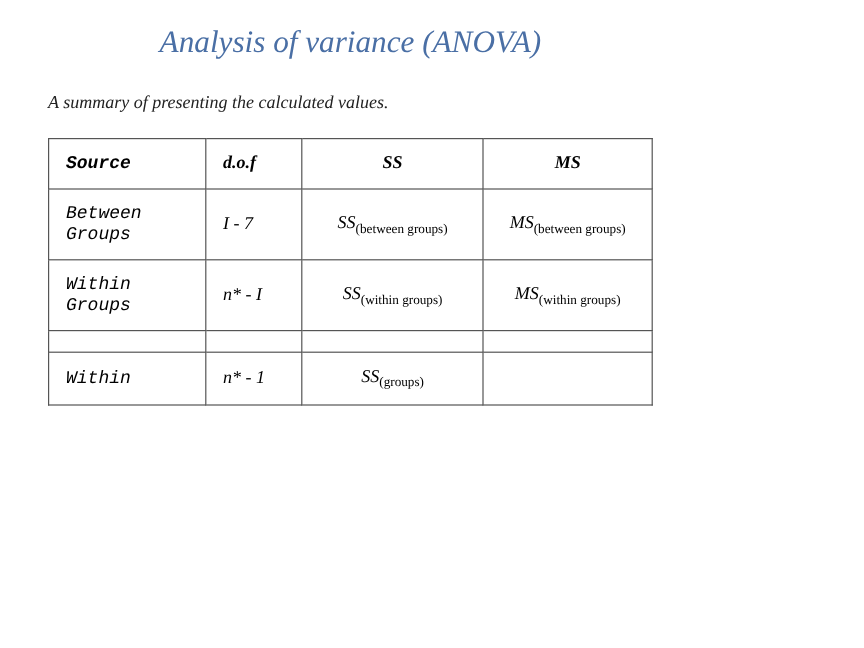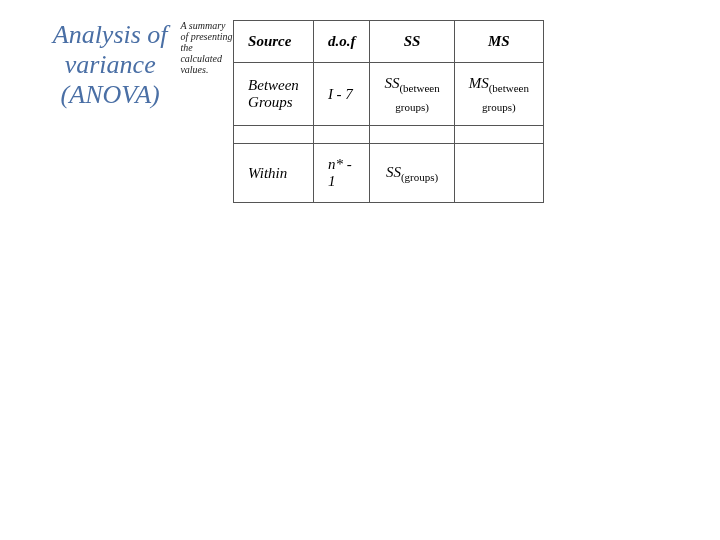--- a/index.html
+++ b/index.html
@@ -14,36 +14,36 @@
       background: #ffffff;
       font-family: Georgia, 'Times New Roman', serif;
       overflow: hidden;
     }
 
     .page-container {
       width: 584px;
       height: 540px;
       padding: 20px 40px;
       display: flex;
-      flex-direction: row;
+      flex-direction: column;
       align-items: flex-start;
     }
 
     .page-title {
       width: 100%;
       text-align: center;
       font-size: 26px;
       font-weight: normal;
       color: #4a6fa5;
       margin-bottom: 28px;
       font-style: italic;
     }
 
     .subtitle {
-      font-size: 10px;
+      font-size: 15px;
       color: #222;
       margin-bottom: 20px;
       font-style: italic;
     }
 
     .anova-table {
       width: 100%;
       border-collapse: collapse;
       font-size: 15px;
     }
@@ -61,20 +61,21 @@
       background: #ffffff;
       font-style: normal;
     }
 
     .anova-table td {
       font-style: italic;
     }
 
     .anova-table .col-source {
       width: 26%;
+      font-family: Liberation Mono, monospace;
     }
 
     .anova-table .col-dof {
       width: 16%;
       text-align: left;
     }
 
     .anova-table .col-ss {
       width: 30%;
       text-align: center;
@@ -128,20 +129,34 @@
           <span>I - 7</span>
         </td>
         <td class="col-ss">
           <span>SS</span><sub>(between groups)</sub>
         </td>
         <td class="col-ms">
           <span>MS</span><sub>(between groups)</sub>
         </td>
       </tr>
 
+      <tr>
+        <td class="col-source">
+          <span>Within Groups</span>
+        </td>
+        <td class="col-dof">
+          <span>n* - I</span>
+        </td>
+        <td class="col-ss">
+          <span>SS</span><sub>(within groups)</sub>
+        </td>
+        <td class="col-ms">
+          <span>MS</span><sub>(within groups)</sub>
+        </td>
+      </tr>
 
       <tr class="empty-row">
         <td></td>
         <td></td>
         <td></td>
         <td></td>
       </tr>
 
       <tr>
         <td class="col-source">

